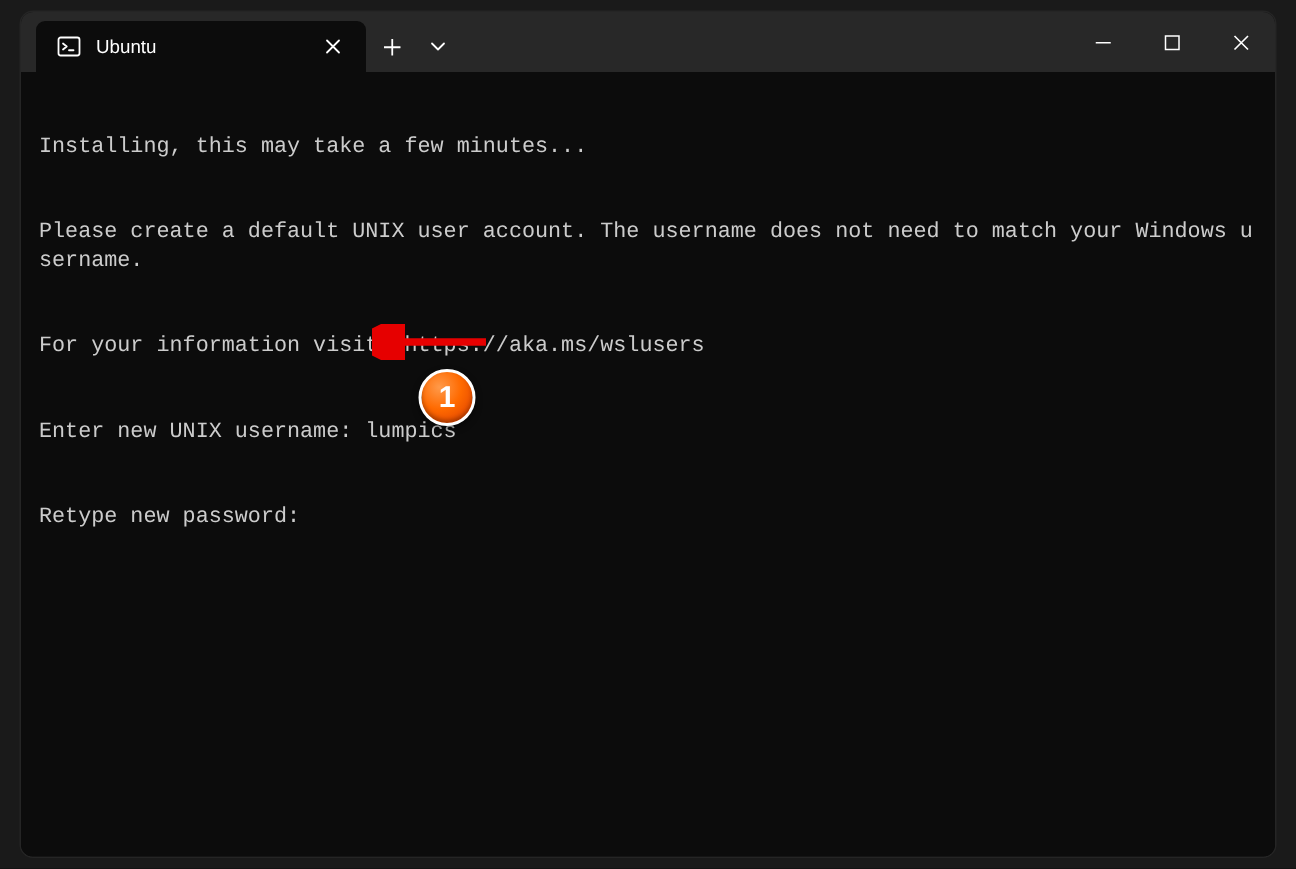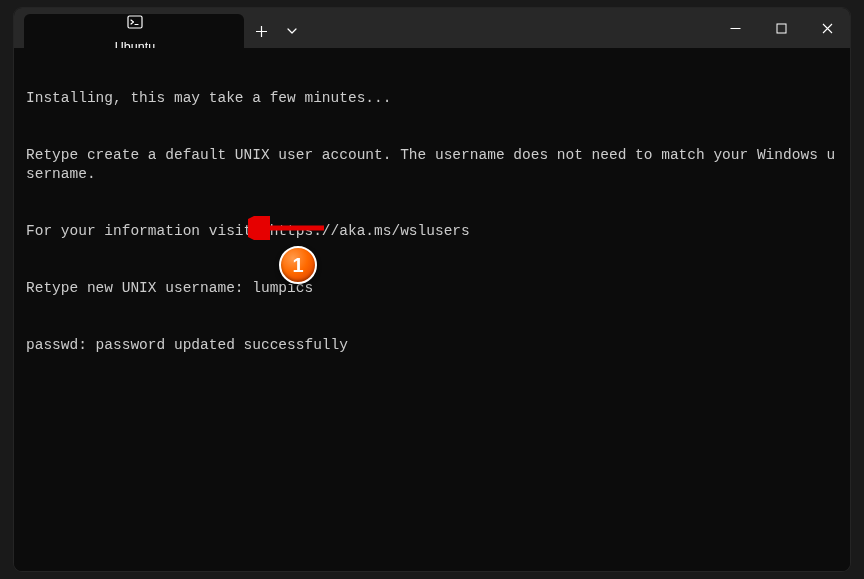--- a/index.html
+++ b/index.html
@@ -34,21 +34,20 @@
       display: flex;
       align-items: center;
       background: #0c0c0c;
       padding: 0 12px 0 14px;
       border-top-left-radius: 6px;
       border-top-right-radius: 6px;
       margin-top: 6px;
       margin-left: 10px;
       min-width: 220px;
       gap: 10px;
-      flex-direction: column;
     }
     .tab-icon {
       width: 16px;
       height: 16px;
       display: flex;
       align-items: center;
       justify-content: center;
     }
     .tab-title {
       color: #ffffff;
@@ -180,24 +179,24 @@
       </div>
       <div class="win-btn close-btn">
         <svg width="11" height="11" viewBox="0 0 11 11">
           <path d="M1 1 L10 10 M10 1 L1 10" stroke="#ffffff" stroke-width="1.1"></path>
         </svg>
       </div>
     </div>
   </div>
   <div class="terminal">
     <span class="terminal-line">Installing, this may take a few minutes...</span>
-    <span class="terminal-line">Retype create a default UNIX user account. The username does not need to match your Windows username.</span>
+    <span class="terminal-line">Please create a default UNIX user account. The username does not need to match your Windows username.</span>
     <span class="terminal-line">For your information visit: https://aka.ms/wslusers</span>
-    <span class="terminal-line">Retype new UNIX username: lumpics</span>
-    <span class="terminal-line">passwd: password updated successfully</span>
+    <span class="terminal-line">Enter new UNIX username: lumpics</span>
+    <span class="terminal-line">Retype new password:</span>
   </div>
 </div>
 
 <svg class="annotation-arrow" width="80" height="24" viewBox="0 0 80 24">
   <defs>
     <marker id="ah" markerWidth="8" markerHeight="8" refX="2" refY="4" orient="auto">
       <path d="M0 0 L8 4 L0 8 Z" fill="#e60000"></path>
     </marker>
   </defs>
   <line x1="76" y1="12" x2="12" y2="12" stroke="#e60000" stroke-width="5" marker-end="url(#ah)"></line>

